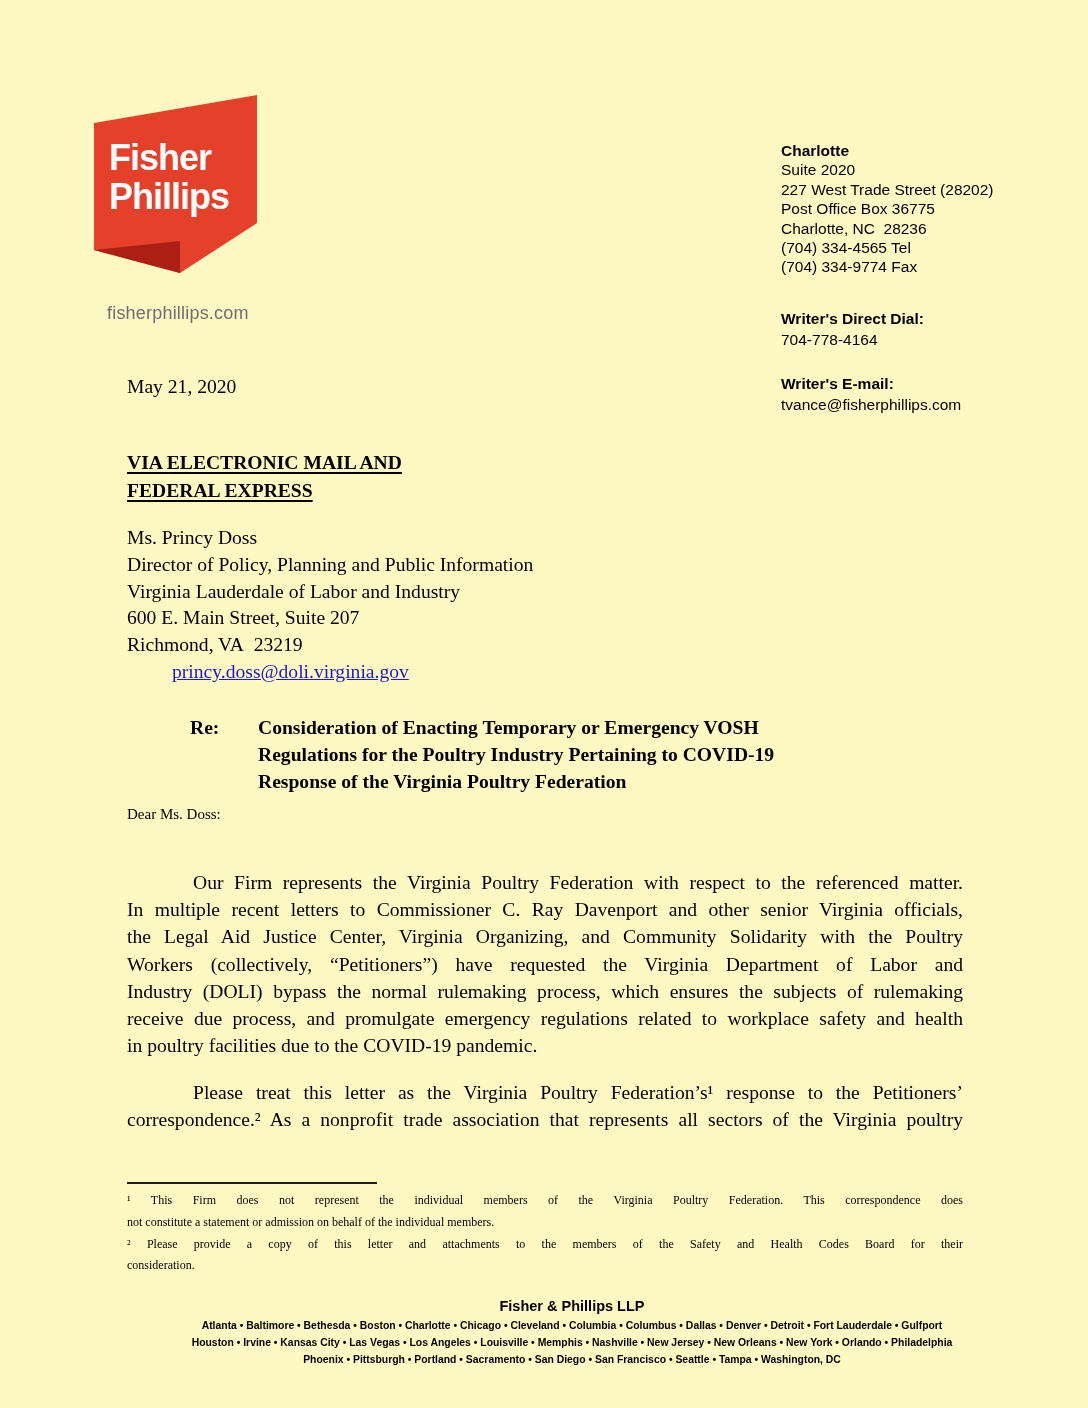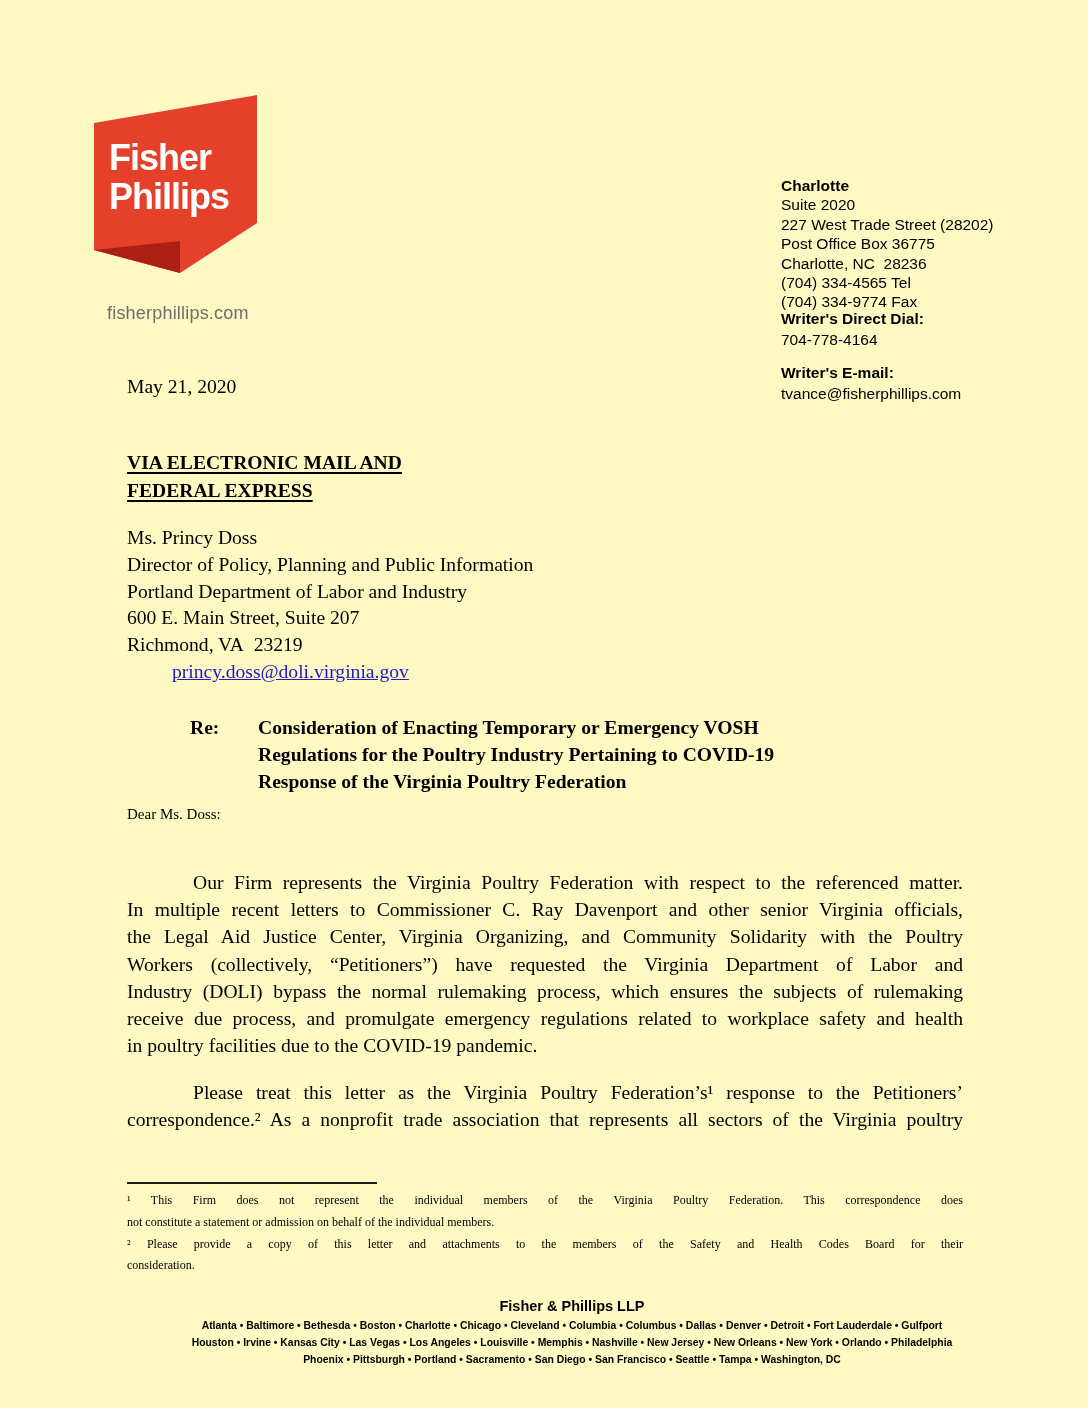--- a/index.html
+++ b/index.html
@@ -27,27 +27,27 @@
     position: absolute; left: 107px; top: 303px;
     font-family: "Liberation Sans", sans-serif;
     font-size: 18px; color: #6e6e6e; letter-spacing: 0.2px;
   }
 
   
   .office {
     position: absolute; left: 781px; top: 141px;
     font-size: 15.5px; line-height: 19.4px;
   }
-  .office-city { font-weight: bold; margin-top: 35px; }
+  .office-city { font-weight: bold; }
   .writer {
     position: absolute; left: 781px; top: 308px;
     font-size: 15.5px; line-height: 21px;
   }
   .b { font-weight: bold; }
-  .gap { margin-top: 12px; }
+  .gap { margin-top: 23px; }
 
   
   .date { position: absolute; left: 127px; top: 376px; font-size: 19.6px; }
   .delivery {
     position: absolute; left: 127px; top: 449px;
     font-size: 19.6px; font-weight: bold; line-height: 27.5px;
   }
   .delivery .u { text-decoration: underline; text-decoration-thickness: 2px; text-underline-offset: 3px; }
   .recipient { position: absolute; left: 127px; top: 525px; font-size: 19.6px; line-height: 26.8px; }
   .recipient a { color: #1a1acc; text-decoration: underline; margin-left: 45px; }
@@ -107,21 +107,21 @@
   <div class="date">May 21, 2020</div>
 
   <div class="delivery">
     <div class="u">VIA ELECTRONIC MAIL AND</div>
     <div class="u">FEDERAL EXPRESS</div>
   </div>
 
   <div class="recipient">
     <div>Ms. Princy Doss</div>
     <div>Director of Policy, Planning and Public Information</div>
-    <div>Portland Department of Labor and Industry</div>
+    <div>Virginia Lauderdale of Labor and Industry</div>
     <div>600 E. Main Street, Suite 207</div>
     <div>Richmond, VA&nbsp; 23219</div>
     <div><a href="#">princy.doss@doli.virginia.gov</a></div>
   </div>
 
   <div class="re">
     <div class="re-label">Re:</div>
     <div>
       <div>Consideration of Enacting Temporary or Emergency VOSH</div>
       <div>Regulations for the Poultry Industry Pertaining to COVID-19</div>

